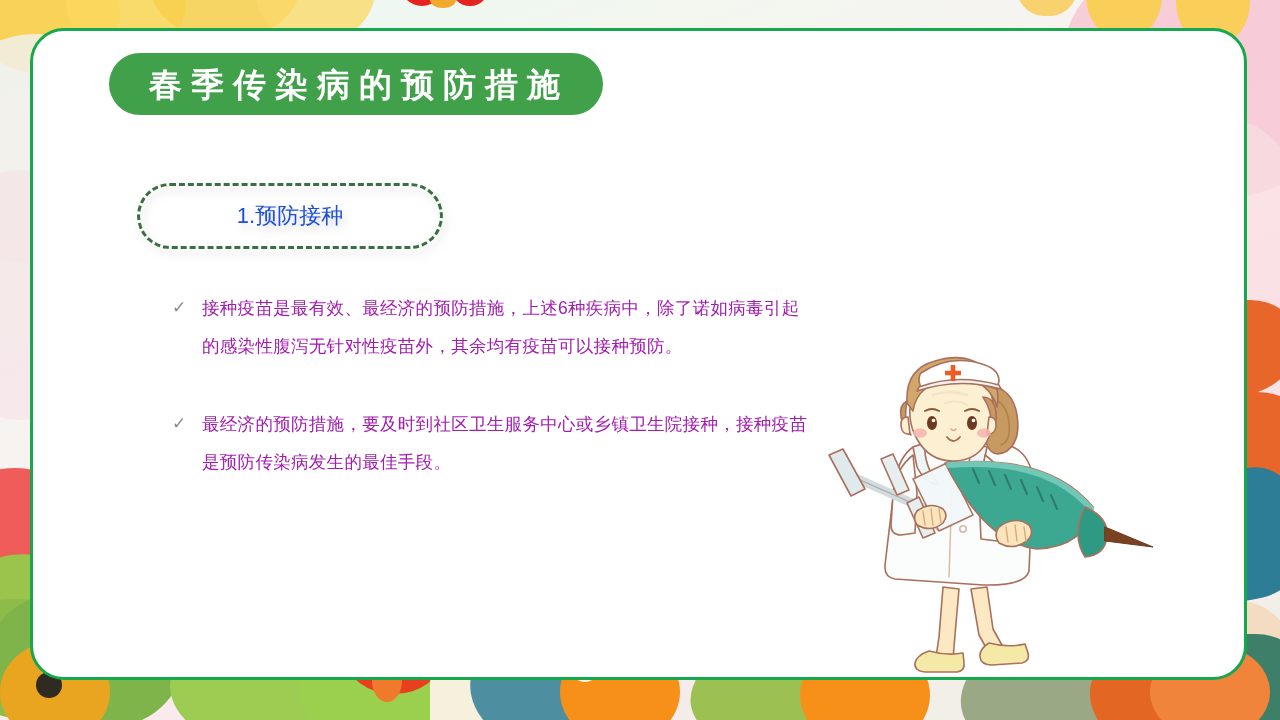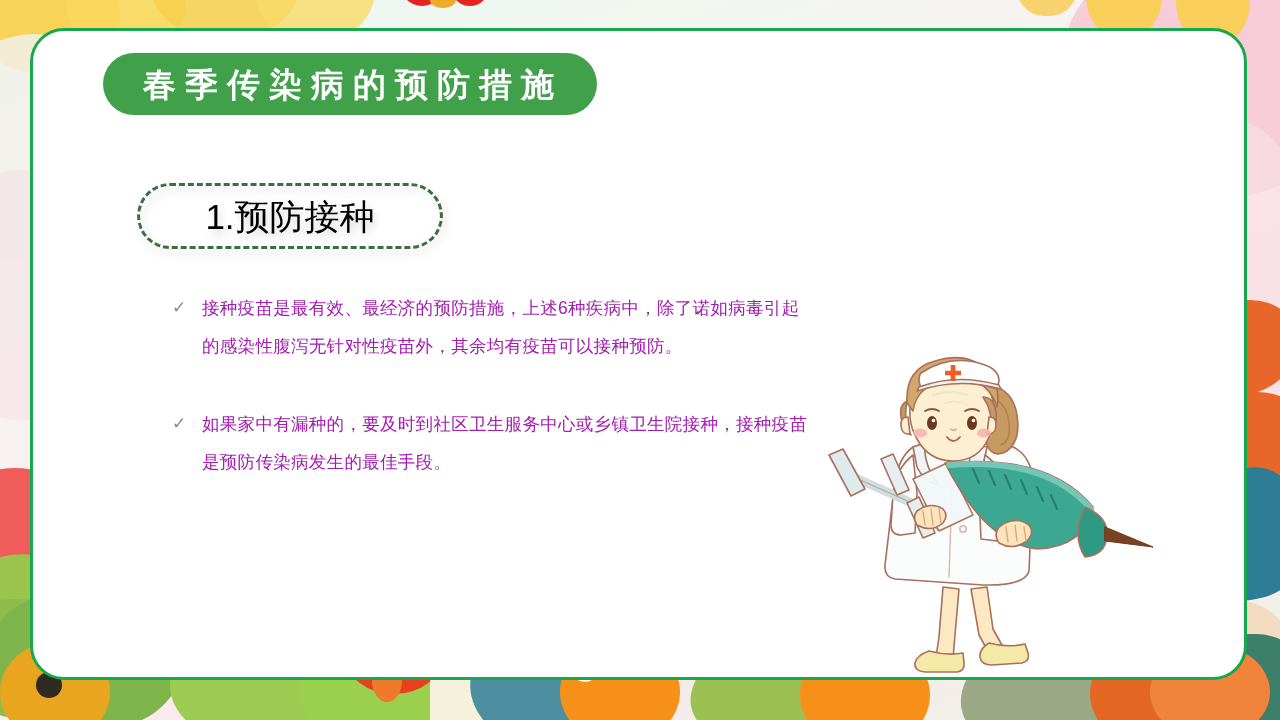--- a/index.html
+++ b/index.html
@@ -99,21 +99,21 @@
     height: 652px;
     background: #ffffff;
     border: 3px solid #15a84c;
     border-radius: 34px;
     box-sizing: border-box;
   }
 
   
   #title-pill {
     position: absolute;
-    left: 70px;
+    left: 76px;
     top: 22px;
     height: 62px;
     padding: 0 34px;
     background: #41a04a;
     border-radius: 34px;
     display: flex;
     align-items: center;
     justify-content: center;
   }
   #title-text {
@@ -135,22 +135,22 @@
     height: 60px;
     border: 3px dashed #3a7040;
     border-radius: 40px;
     display: flex;
     align-items: center;
     justify-content: center;
     background: transparent;
     filter: drop-shadow(3px 5px 4px rgba(120,130,120,.32));
   }
   #section-text {
-    color: #000000;
-    font-size: 35px;
+    color: #1d4ed8;
+    font-size: 22px;
     line-height: 1;
     white-space: nowrap;
   }
 
   
   #bullets {
     position: absolute;
     left: 135px;
     top: 258px;
     width: 640px;
@@ -261,21 +261,21 @@
       <span id="section-text">1.预防接种</span>
     </div>
 
     <div id="bullets">
       <div class="bullet">
         <span class="bullet-mark">✓</span>
         <span class="bullet-text">接种疫苗是最有效、最经济的预防措施，上述6种疾病中，除了诺如病毒引起的感染性腹泻无针对性疫苗外，其余均有疫苗可以接种预防。</span>
       </div>
       <div class="bullet">
         <span class="bullet-mark">✓</span>
-        <span class="bullet-text">如果家中有漏种的，要及时到社区卫生服务中心或乡镇卫生院接种，接种疫苗是预防传染病发生的最佳手段。</span>
+        <span class="bullet-text">最经济的预防措施，要及时到社区卫生服务中心或乡镇卫生院接种，接种疫苗是预防传染病发生的最佳手段。</span>
       </div>
     </div>
 
     <svg id="nurse" viewBox="0 0 360 330">
       <g stroke="#a9705c" stroke-width="1.6" stroke-linejoin="round" stroke-linecap="round">
 
         <path d="M150 236 L146 286 L143 306 L160 308 L162 284 L166 238 Z" fill="#fce9c4"></path>
         <path d="M178 238 L186 284 L196 302 L210 296 L200 278 L194 236 Z" fill="#fce9c4"></path>
 
         <path d="M136 300 q-12 4 -14 12 q-1 8 10 9 l32 0 q8 -1 7 -9 l-1 -10 q-16 3 -34 -2 Z" fill="#f5e9a8"></path>

